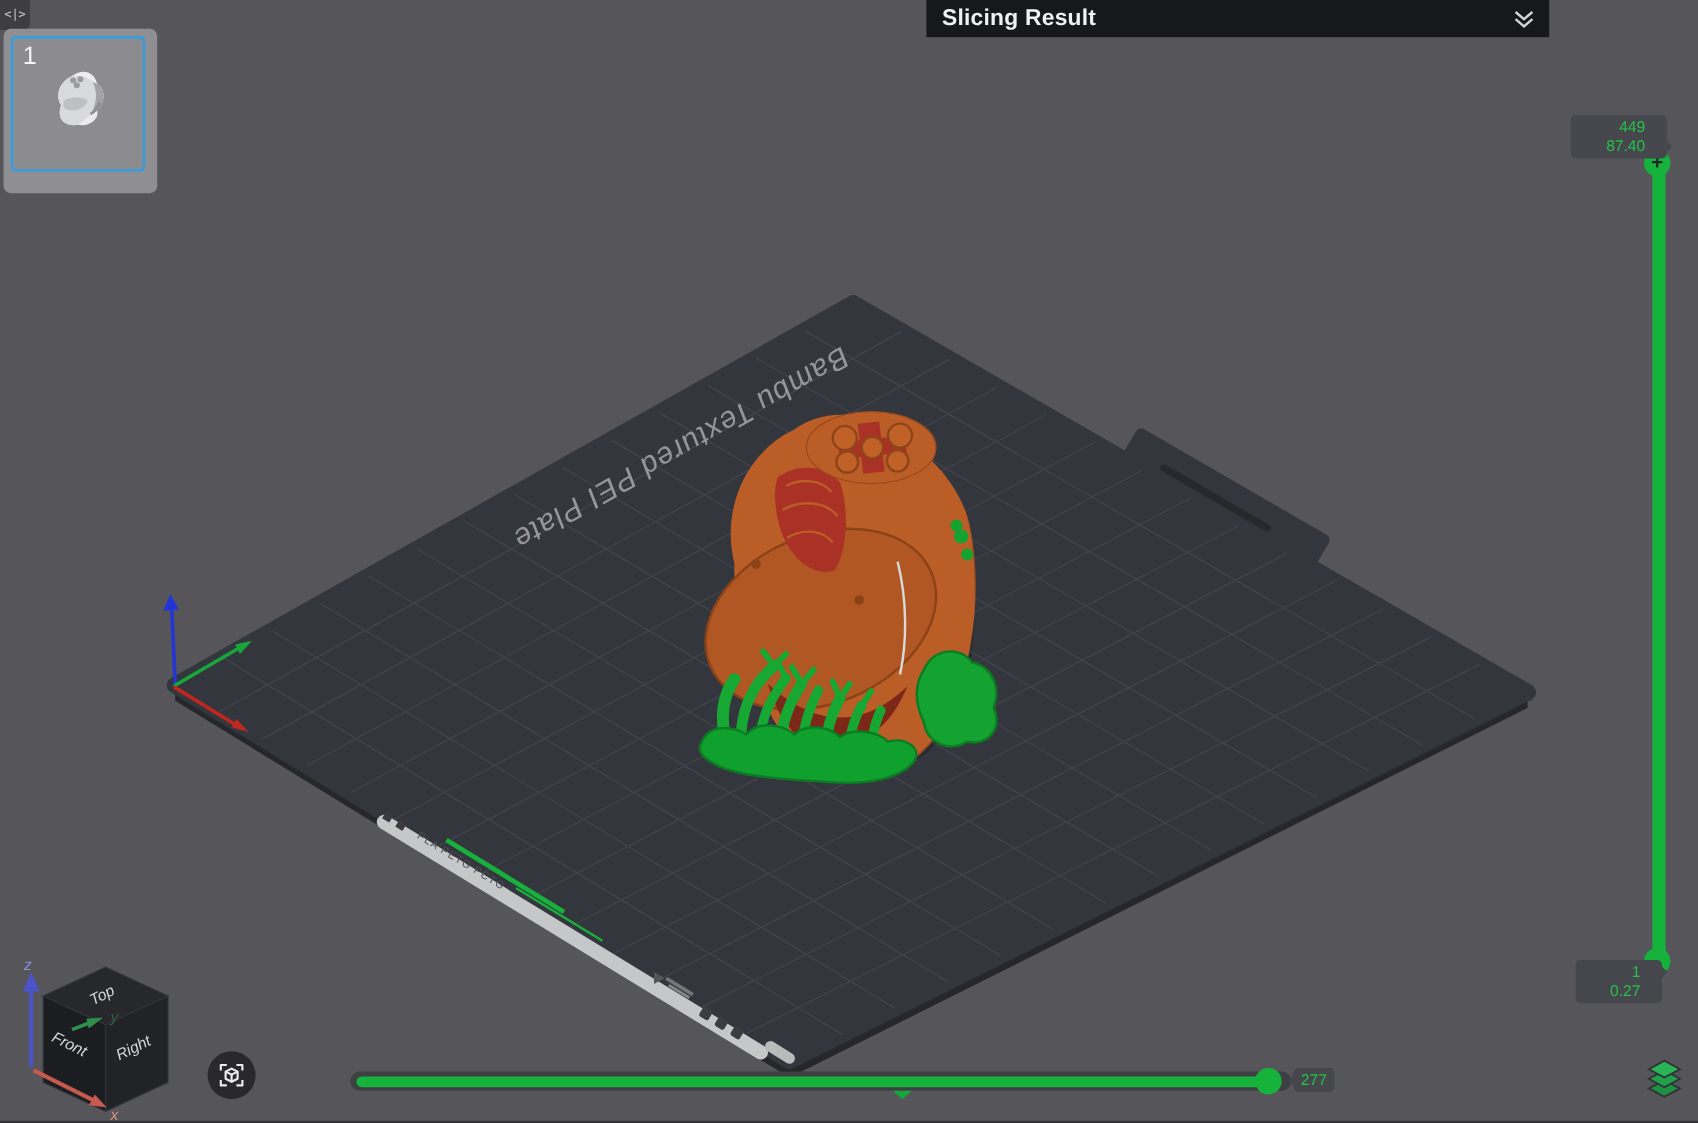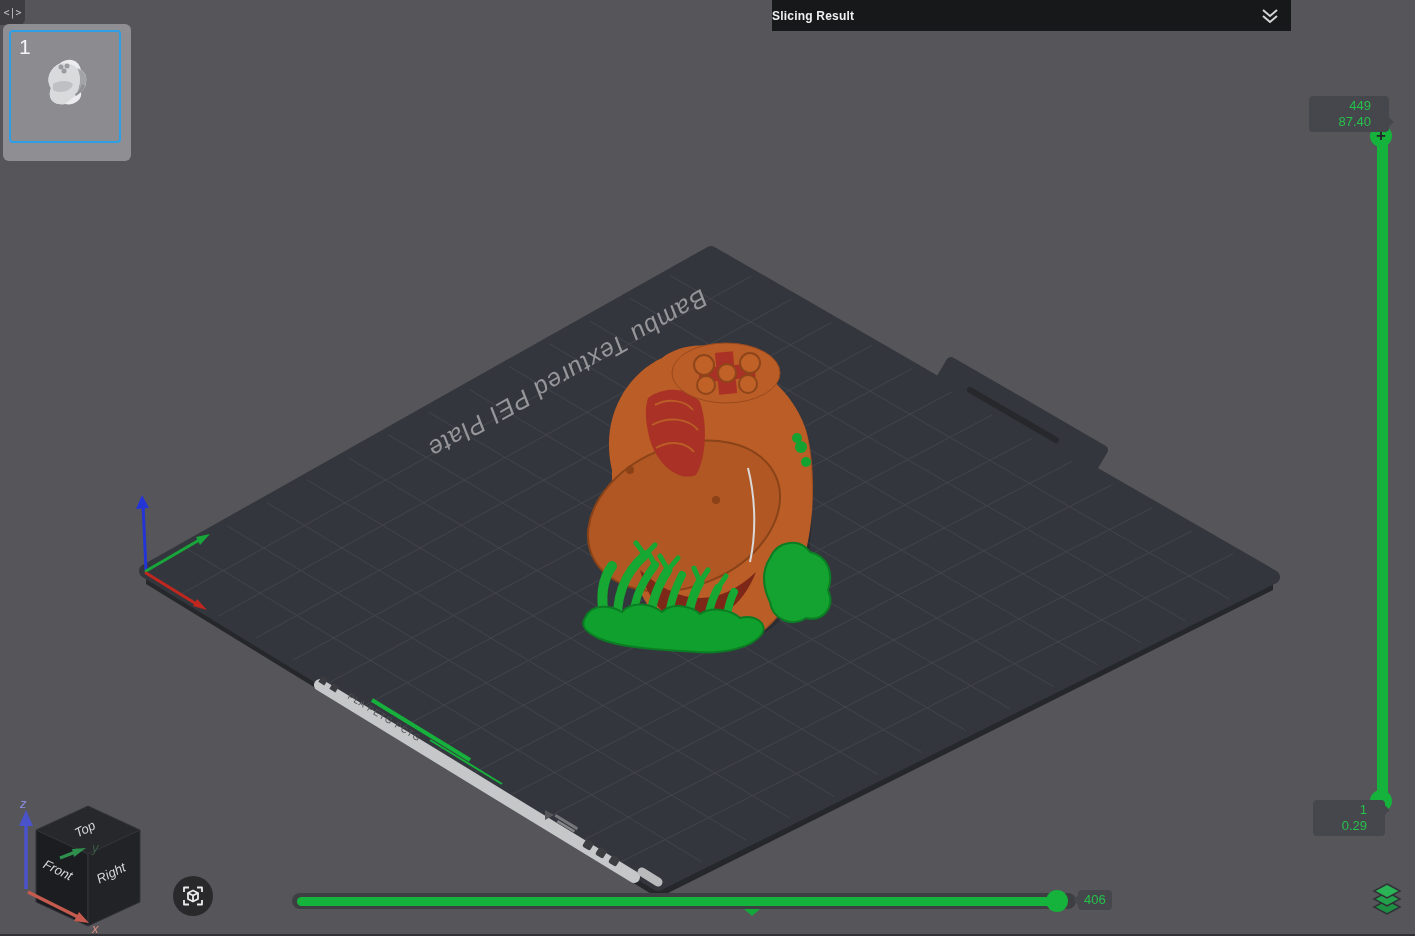--- a/index.html
+++ b/index.html
@@ -31,21 +31,21 @@
     position:absolute;left:16px;top:11px;color:#f4f4f6;font-size:21px;
   }
   .plate-card .thumb{position:absolute;left:38px;top:30px;}
 
   
   .slicing-bar{
     position:absolute;left:772px;top:0;width:519px;height:31px;
     background:#17181a;display:flex;align-items:center;cursor:pointer;
   }
   .slicing-bar .title{
-    color:#eef0f1;font-size:12px;font-weight:bold;padding-left:0;letter-spacing:.2px;
+    color:#eef0f1;font-size:19px;font-weight:bold;padding-left:13px;letter-spacing:.2px;
   }
   .slicing-bar .chev{position:absolute;right:10px;top:8px;cursor:pointer;}
 
   
   .v-track{
     position:absolute;left:1377px;top:130px;width:11px;height:676px;
     background:#15b33c;border-radius:5px;cursor:pointer;
   }
   .v-handle{
     position:absolute;width:22px;height:22px;border-radius:50%;
@@ -280,30 +280,30 @@
 </div>
 <div class="v-handle bottom"></div>
 
 <div class="tip layer-top">
   <div>449</div>
   <div>87.40</div>
   <div class="nub"></div>
 </div>
 <div class="tip layer-bottom">
   <div>1</div>
-  <div>0.29</div>
+  <div>0.27</div>
   <div class="nub"></div>
 </div>
 
 <div class="h-track"></div>
 <div class="h-fill"></div>
 <div class="h-handle"></div>
 <div class="h-marker"></div>
 <div class="tip step">
-  <span>406</span>
+  <span>277</span>
   <div class="nub"></div>
 </div>
 
 <div class="fit-btn">
   <svg width="24" height="24" fill="none" stroke="#ececec" stroke-width="1.8" stroke-linejoin="round">
     <path d="M3 8 V3.5 H8"></path>
       <path d="M16 3.5 H21 V8"></path>
     <path d="M21 16 V20.5 H16"></path>
       <path d="M8 20.5 H3 V16"></path>
     <path d="M12 6.5 L17 9 V15 L12 17.5 L7 15 V9 Z"></path>

